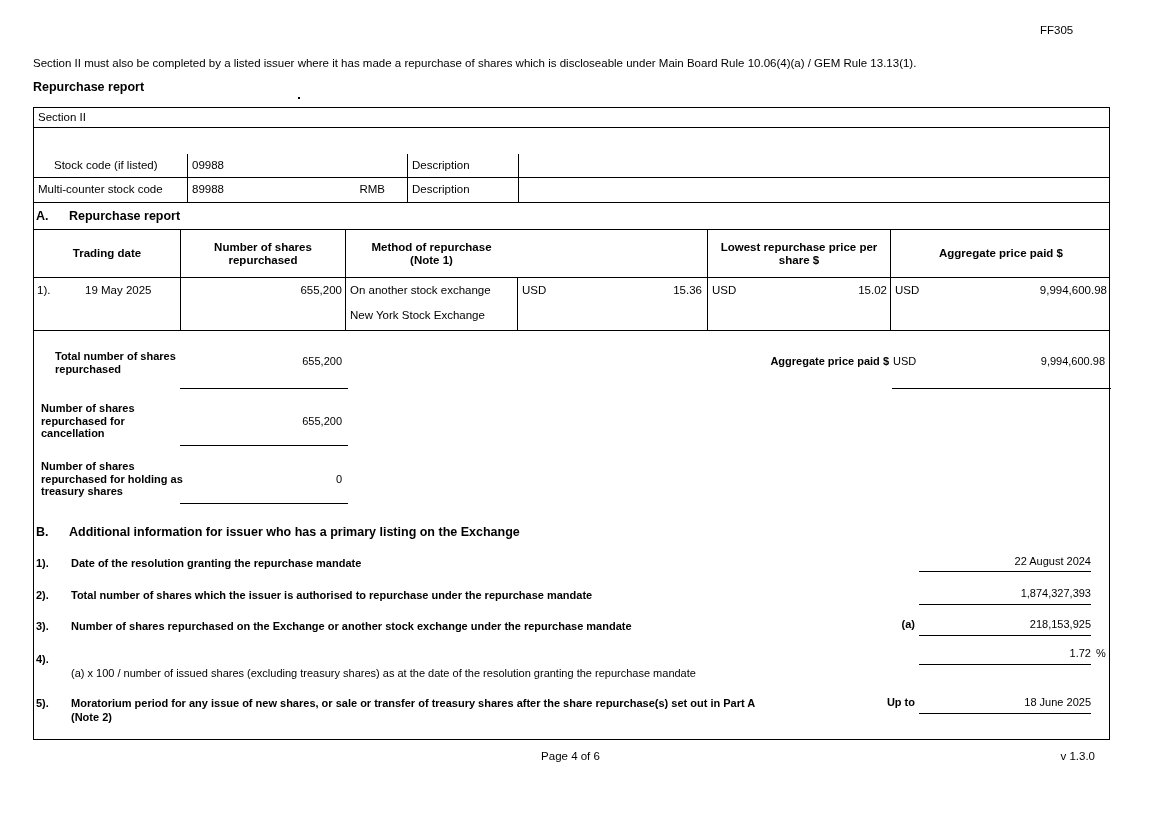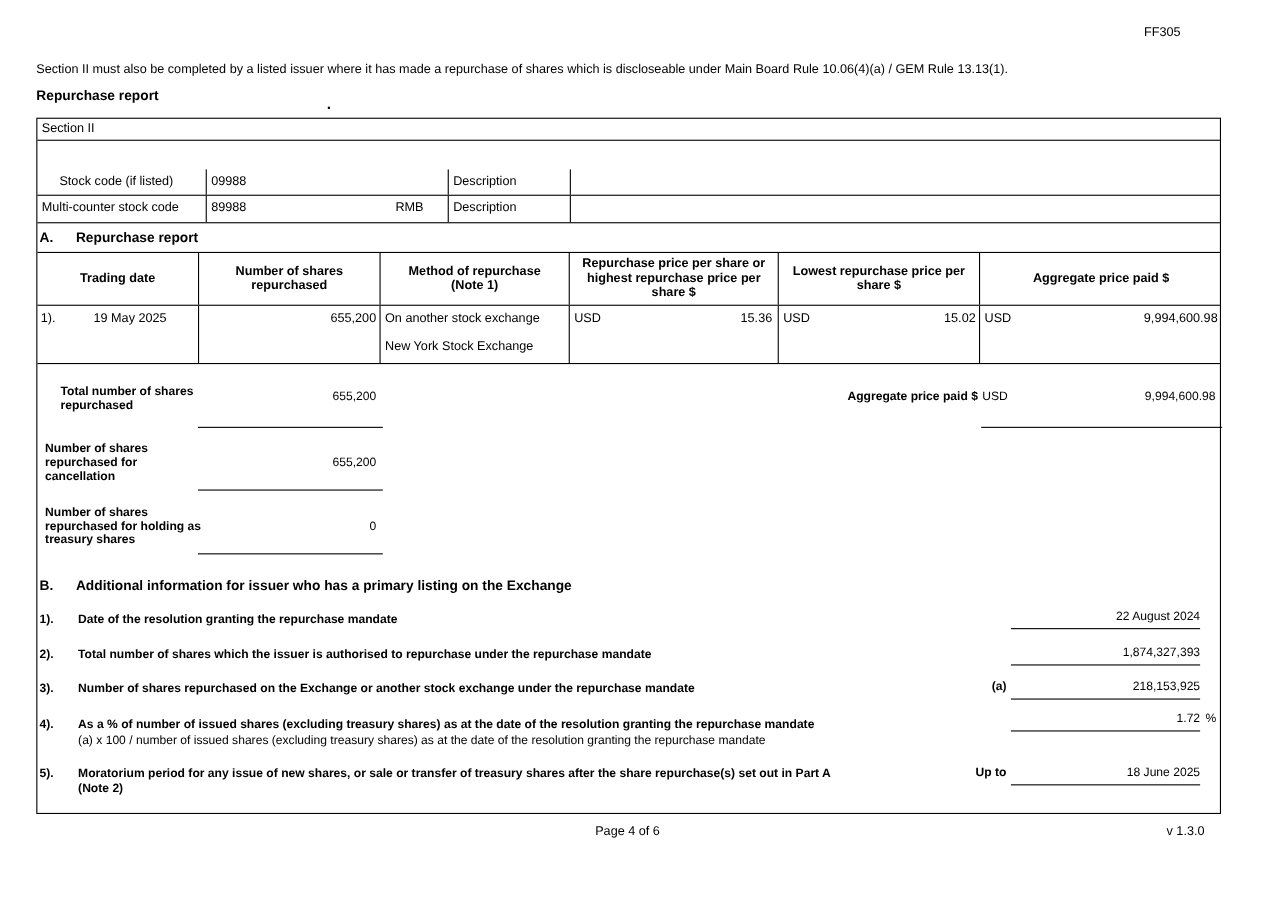--- a/index.html
+++ b/index.html
@@ -67,21 +67,20 @@
       <span class="abs heading" style="left:35px;top:6px;">Repurchase report</span>
     </div>
 
     <div class="abs" style="left:0;right:0;top:121px;height:49px;border-top:1.5px solid #000;border-bottom:1.5px solid #000;box-sizing:border-box;">
       <div class="hcell" style="left:0;width:146px;">Trading date</div>
       <div class="hcell bl" style="left:146px;width:165px;">Number of shares repurchased</div>
       <div class="hcell bl" style="left:311px;width:172px;">
         <span>Method of repurchase</span>
         <span class="i">(Note 1)</span>
       </div>
-      <div class="hcell bl" style="left:483px;width:190px;">Repurchase price per share or highest repurchase price per share $</div>
       <div class="hcell bl" style="left:673px;width:183px;">Lowest repurchase price per share $</div>
       <div class="hcell bl" style="left:856px;width:221px;">Aggregate price paid $</div>
     </div>
 
     <div class="abs" style="left:0;right:0;top:170px;height:53px;border-bottom:1.5px solid #000;box-sizing:border-box;">
       <div class="cell" style="left:0;width:146px;padding:0;">
         <span class="abs" style="left:3px;top:6px;">1).</span>
         <span class="abs" style="left:51px;top:6px;">19 May 2025</span>
       </div>
       <div class="cell bl right" style="left:146px;width:165px;padding:6px 3px 0 3px;">655,200</div>
@@ -133,21 +132,20 @@
     <div class="bval" style="top:479px;">1,874,327,393</div>
     <div class="bline" style="top:496px;"></div>
 
     <span class="abs bnum" style="left:2px;top:512px;">3).</span>
     <div class="abs blabel" style="left:37px;top:512px;">Number of shares repurchased on the Exchange or another stock exchange under the repurchase mandate</div>
     <div class="abs bnum right" style="left:760px;top:510px;width:121px;">(a)</div>
     <div class="bval" style="top:510px;">218,153,925</div>
     <div class="bline" style="top:527px;"></div>
 
     <span class="abs bnum" style="left:2px;top:545px;">4).</span>
-    <div class="abs blabel" style="left:37px;top:545px;">As a % of number of issued shares (excluding treasury shares) as at the date of the resolution granting the repurchase mandate</div>
     <div class="abs bsub i" style="left:37px;top:559px;">(a) x 100 / number of issued shares (excluding treasury shares) as at the date of the resolution granting the repurchase mandate</div>
     <div class="bval" style="top:539px;">1.72</div>
     <span class="abs" style="left:1062px;top:539px;font-size:11px;">%</span>
     <div class="bline" style="top:556px;"></div>
 
     <span class="abs bnum" style="left:2px;top:589px;">5).</span>
     <div class="abs blabel" style="left:37px;top:589px;">Moratorium period for any issue of new shares, or sale or transfer of treasury shares after the share repurchase(s) set out in Part A</div>
     <div class="abs blabel i" style="left:37px;top:603px;">(Note 2)</div>
     <div class="abs bnum right" style="left:760px;top:588px;width:121px;">Up to</div>
     <div class="bval" style="top:588px;">18 June 2025</div>

